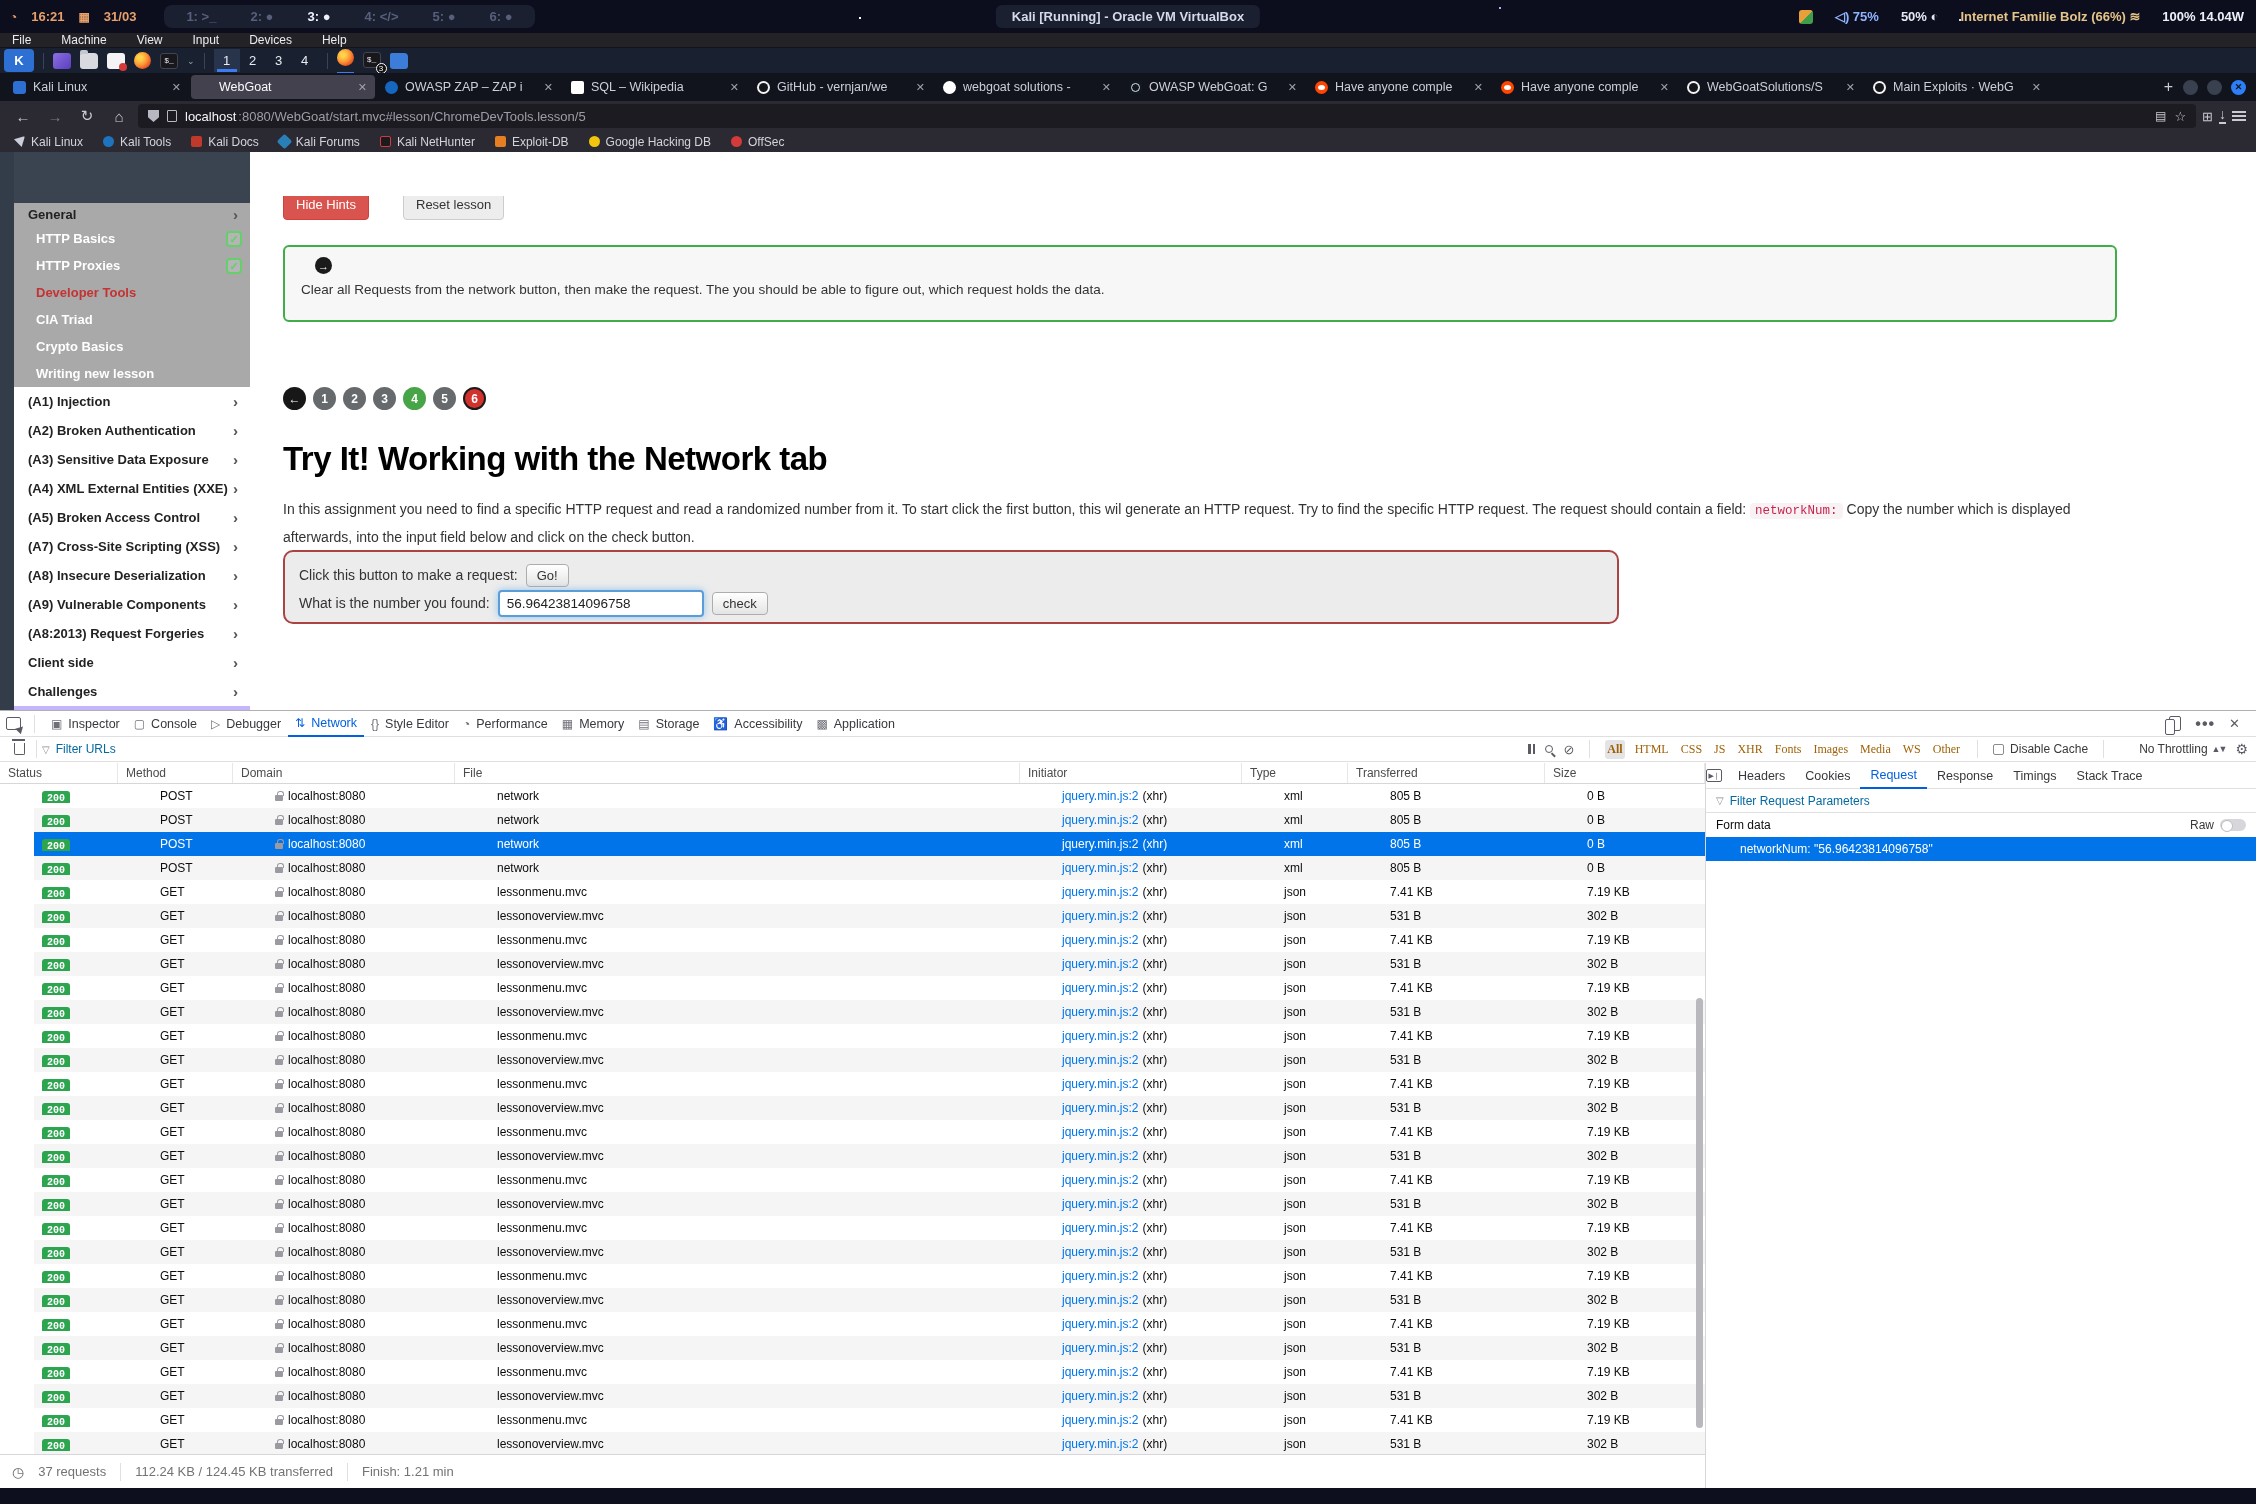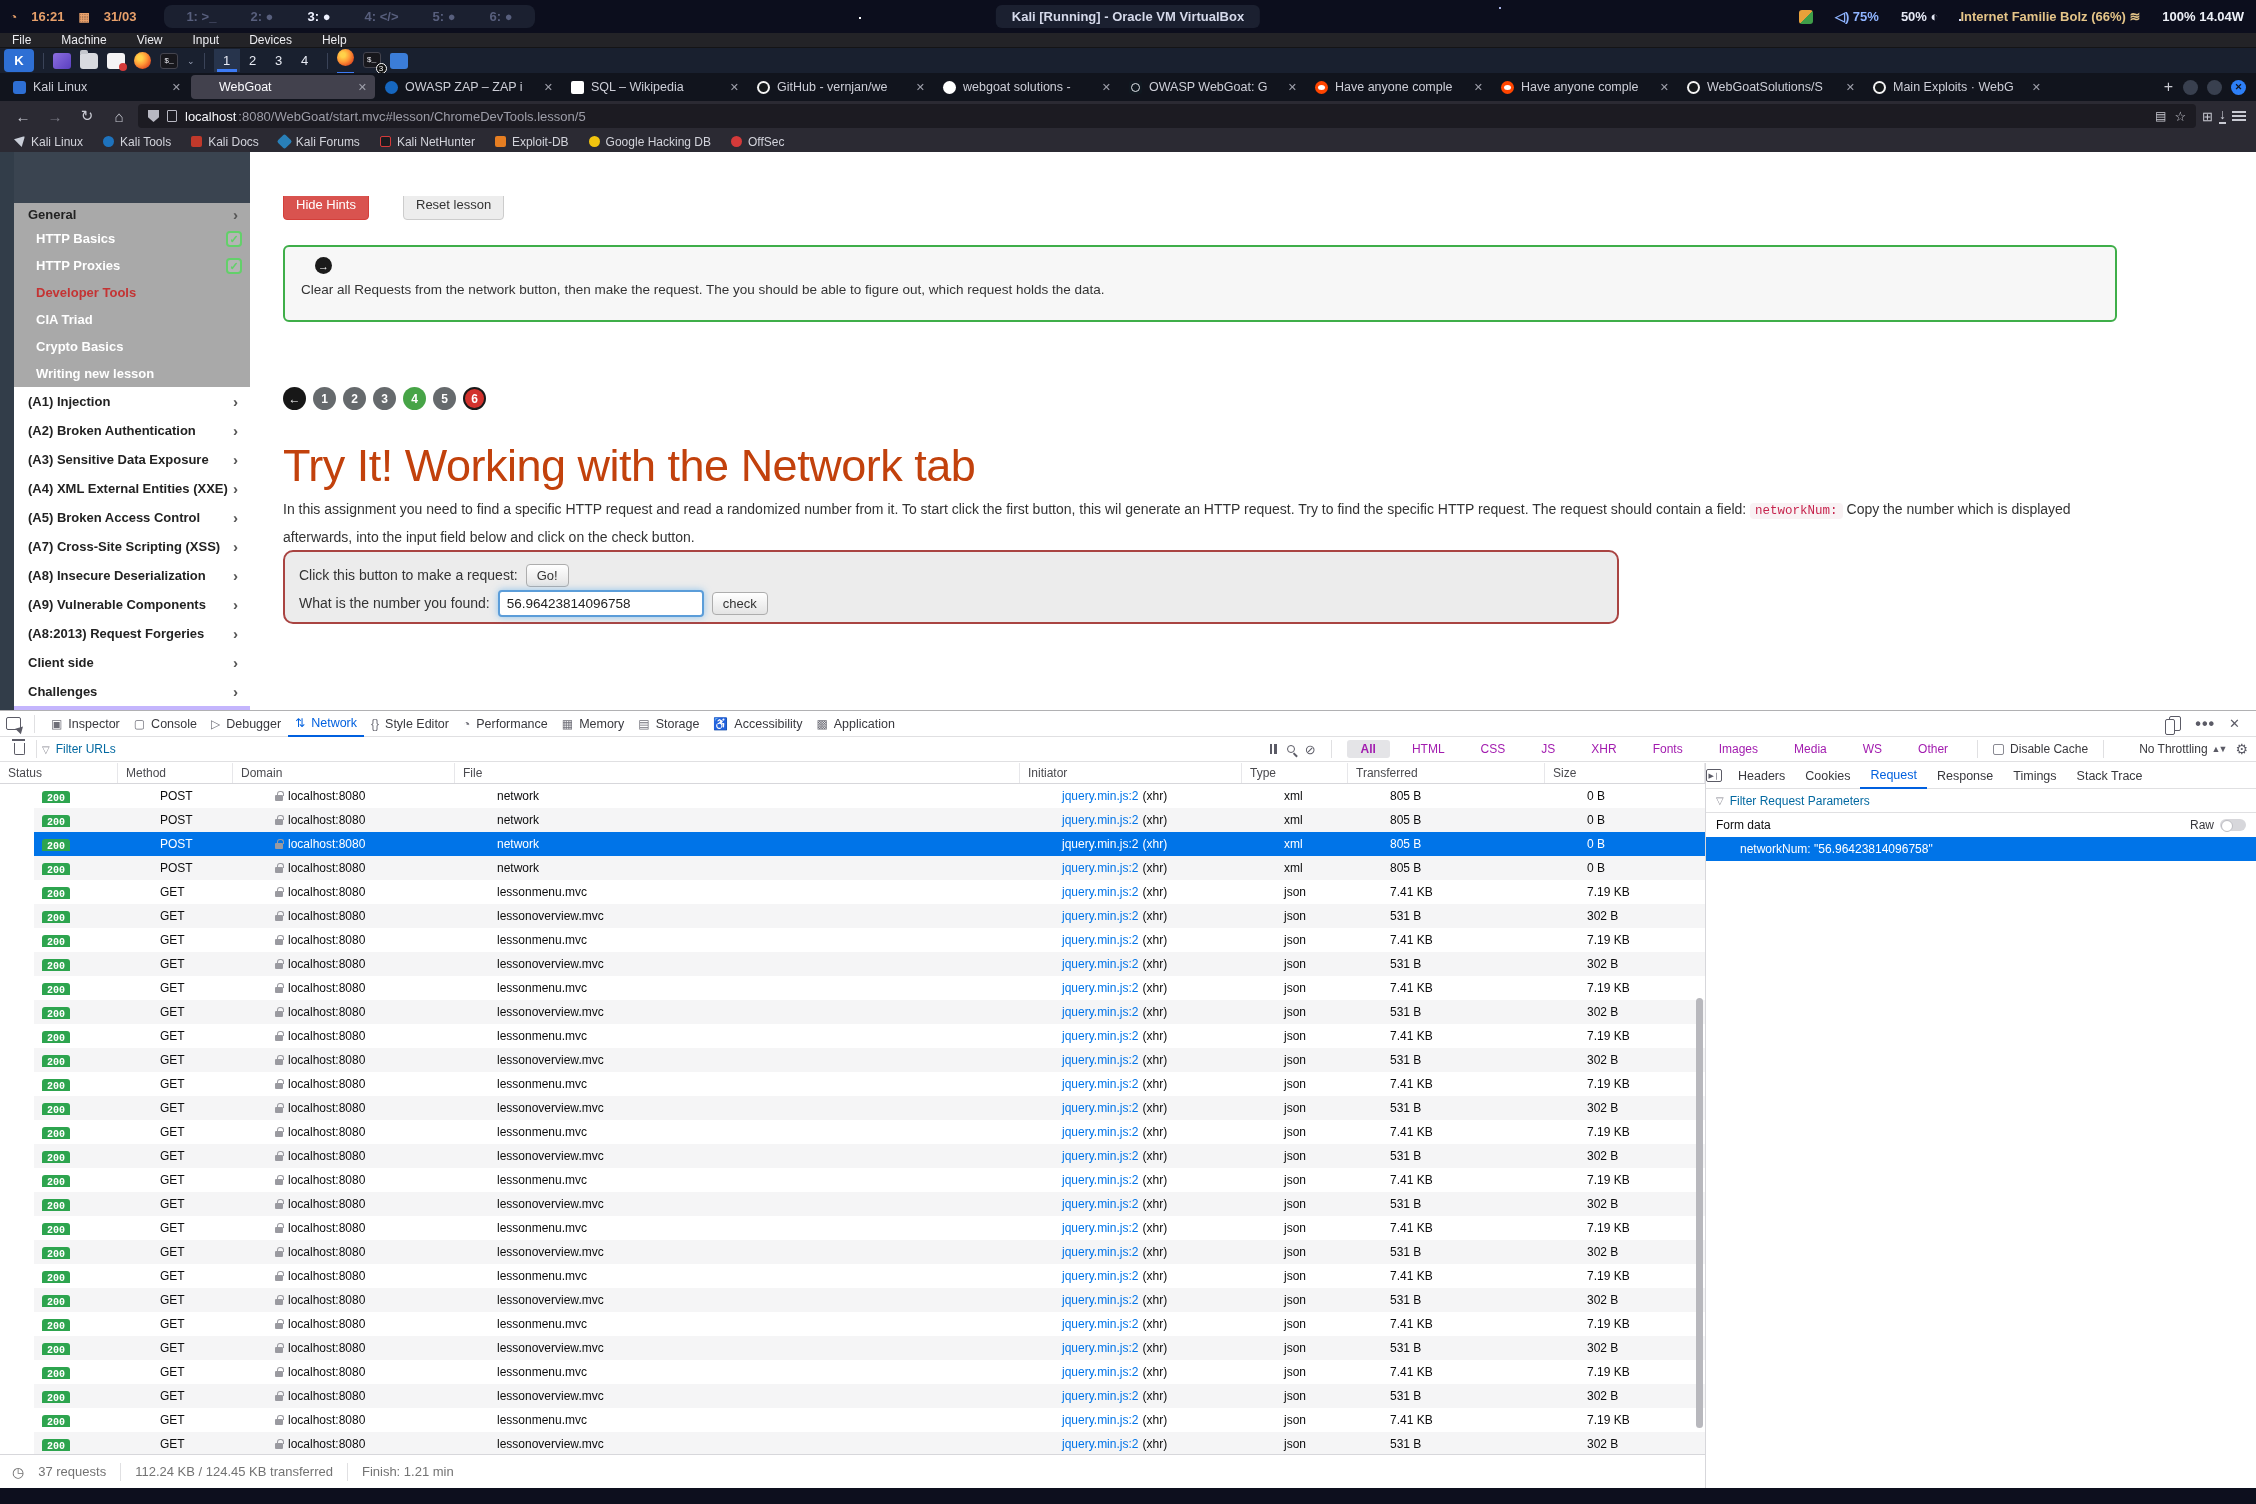--- a/index.html
+++ b/index.html
@@ -128,21 +128,21 @@
   .btn-reset { position:absolute; left:120px; top:-8px; height:32px; background:#ededed; color:#333; border:1px solid #ccc; border-radius:4px; font-size:13px; padding:0 12px; }
   .hintbox { position:absolute; left:0; top:93px; width:1834px; height:77px; border:2px solid var(--hint_border_green); border-radius:6px; background:#f7f7f7; padding:10px 16px; }
   .hint-arrow { width:17px; height:17px; border-radius:50%; background:#1b1b1b; color:#fff; font-size:11px; display:flex; align-items:center; justify-content:center; margin-left:14px; }
   .hint-text { margin-top:8px; font-size:13.5px; color:#333; }
   .pagination { position:absolute; left:0; top:235px; display:flex; gap:7px; align-items:center; }
   .pg { width:23px; height:23px; border-radius:50%; color:#fff; font-size:12px; font-weight:bold; display:flex; align-items:center; justify-content:center; }
   .pg.prev { background:#171717; }
   .pg.gray { background:#666a6d; }
   .pg.green { background:var(--pagination_green); }
   .pg.red-current { background:var(--pagination_red); border:2.5px solid #1a1a1a; }
-  .lesson h1 { position:absolute; left:0; top:288px; font-size:45px; font-weight:400; color:#c2410c; letter-spacing:-0.5px; }
+  .lesson h1 { position:absolute; left:0; top:288px; font-size:33px; font-weight:700; color:#000000; letter-spacing:-0.5px; }
   .lesson-para { position:absolute; left:0; top:344px; width:1836px; font-size:14px; line-height:26px; color:#333; }
   .lesson-para code { font-family:"Liberation Mono",monospace; font-size:12.5px; color:var(--code_pink); background:#f9f2f4; padding:1px 5px; border-radius:4px; }
   .formbox { position:absolute; left:0; top:398px; width:1336px; height:74px; border:2px solid var(--form_border_red); border-radius:10px; background:#ececec; padding:9px 14px; font-size:14px; color:#333; }
   .fline { display:flex; align-items:center; gap:8px; height:28px; }
   .btn-std { background:linear-gradient(#ffffff,#e4e4e4); border:1px solid #adadad; border-radius:4px; font-size:13px; color:#333; padding:3px 10px; }
   .num-input { width:206px; height:27px; border:2px solid #5b9dd9; box-shadow:0 0 7px rgba(82,168,236,.6); border-radius:4px; font-size:13.5px; padding:0 7px; color:#222; outline:none; }
 
   
   .devtools { top:710px; height:778px; background:#fff; border-top:1px solid #b1b1b3; }
   .dt-toolbar1 { height:26px; border-bottom:1px solid #e0e0e2; display:flex; align-items:center; gap:4px; padding:0 6px; }
@@ -163,21 +163,21 @@
   .trash { width:11px; height:12px; border:1.5px solid #5b5b66; border-top:none; border-radius:0 0 2px 2px; position:relative; margin:0 6px; }
   .trash::before { content:""; position:absolute; top:-4px; left:-3px; width:13px; height:2px; background:#5b5b66; }
   .funnel { color:#8a8a93; font-size:10px; margin-right:6px; }
   .placeholder { color:#0369a1; }
   .t2-right { margin-left:auto; display:flex; align-items:center; gap:10px; }
   .pausebars { display:flex; gap:2px; }
   .pausebars i { width:2.5px; height:10px; background:#5b5b66; }
   .mag { width:8px; height:8px; border:1.5px solid #5b5b66; border-radius:50%; position:relative; }
   .mag::after { content:""; position:absolute; right:-4px; bottom:-3px; width:5px; height:1.5px; background:#5b5b66; transform:rotate(45deg); }
   .blockico { color:#5b5b66; font-size:13px; }
-  .fbtn { padding:2px 14px; border-radius:3px; color:#a21caf; }
+  .fbtn { padding:2px 2px; border-radius:3px; color:#a16207;font-family:Liberation Serif, serif; }
   .fbtn.active { background:#e4e4e7; font-weight:bold; }
   .cachebox { display:flex; align-items:center; gap:6px; }
   .cb { width:11px; height:11px; border:1.5px solid #8a8a93; border-radius:2px; background:#fff; }
   .throttle { display:flex; align-items:center; gap:4px;margin-left:20px; }
   .updn { font-size:9px; color:#5b5b66; letter-spacing:-2px; }
   .gear { color:#5b5b66; font-size:14px; }
 
   .dt-main { position:absolute; top:52px; bottom:34px; left:0; right:0; }
   .dt-table { position:absolute; left:0; top:0; width:1705px; bottom:0; overflow:hidden; }
   .nt-header { display:flex; height:21px; border-bottom:1px solid #d7d7db; font-size:12px; color:#4a4a4f; align-items:center; background:#fff; }

